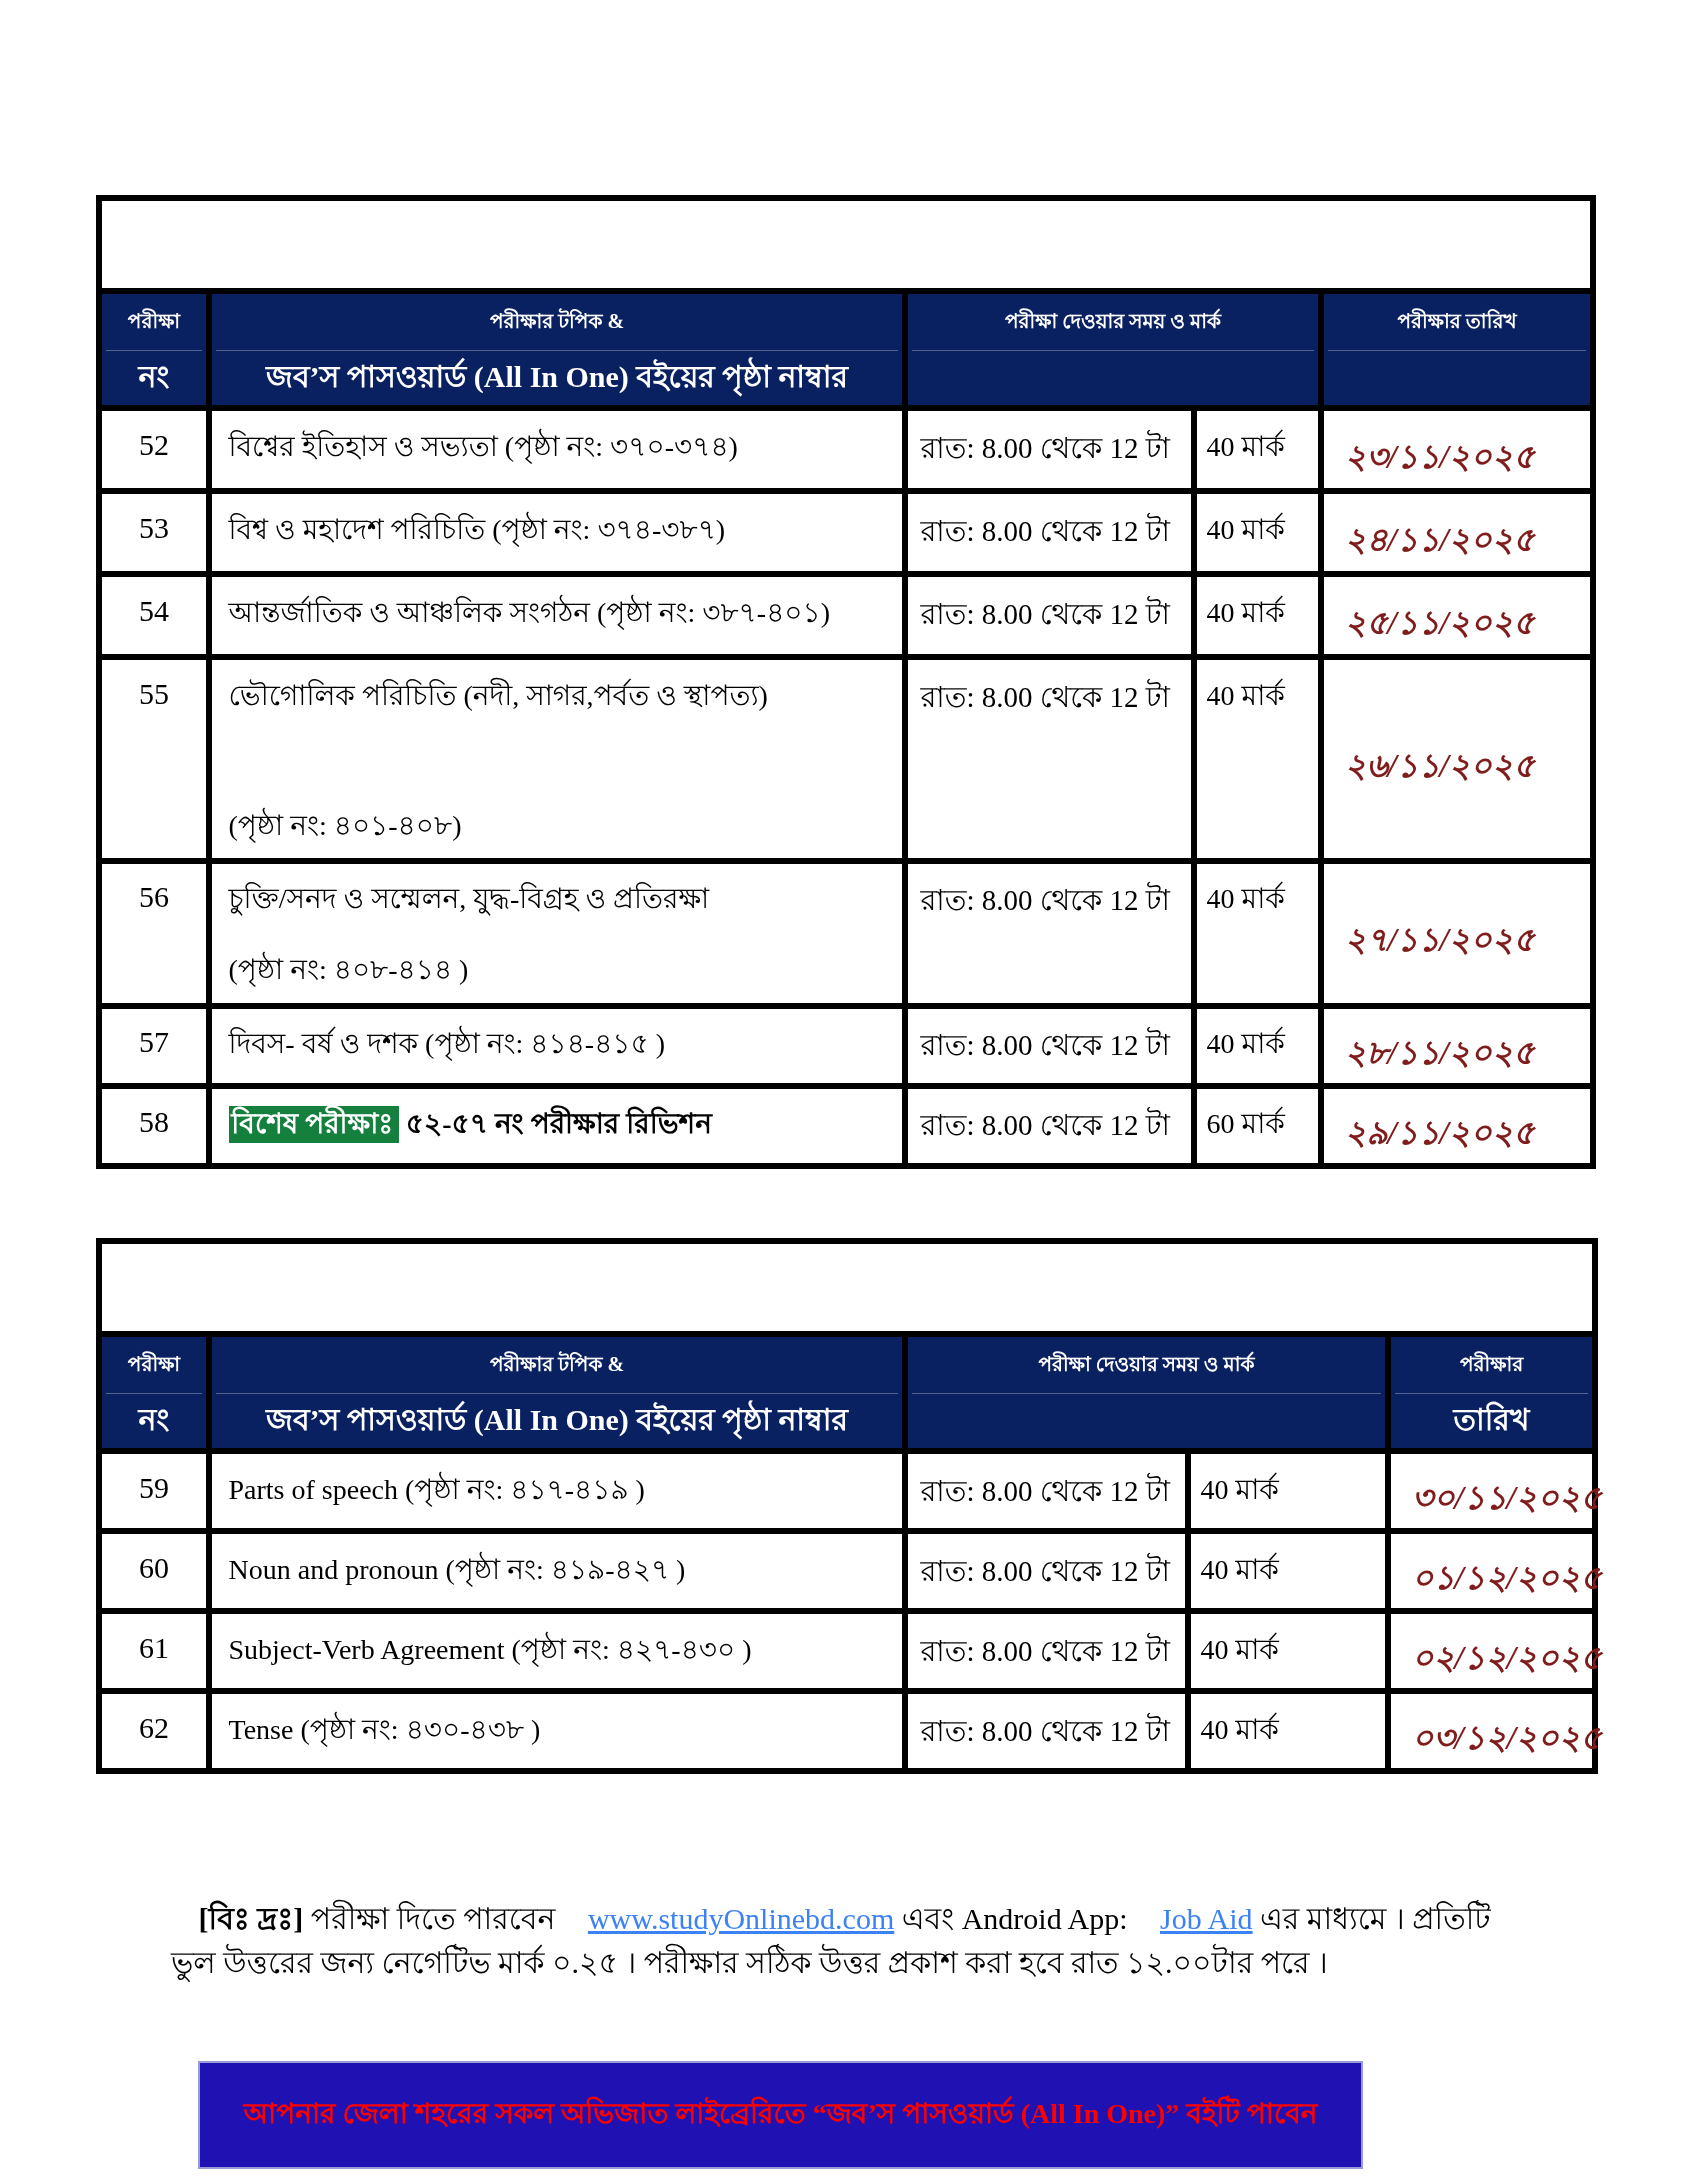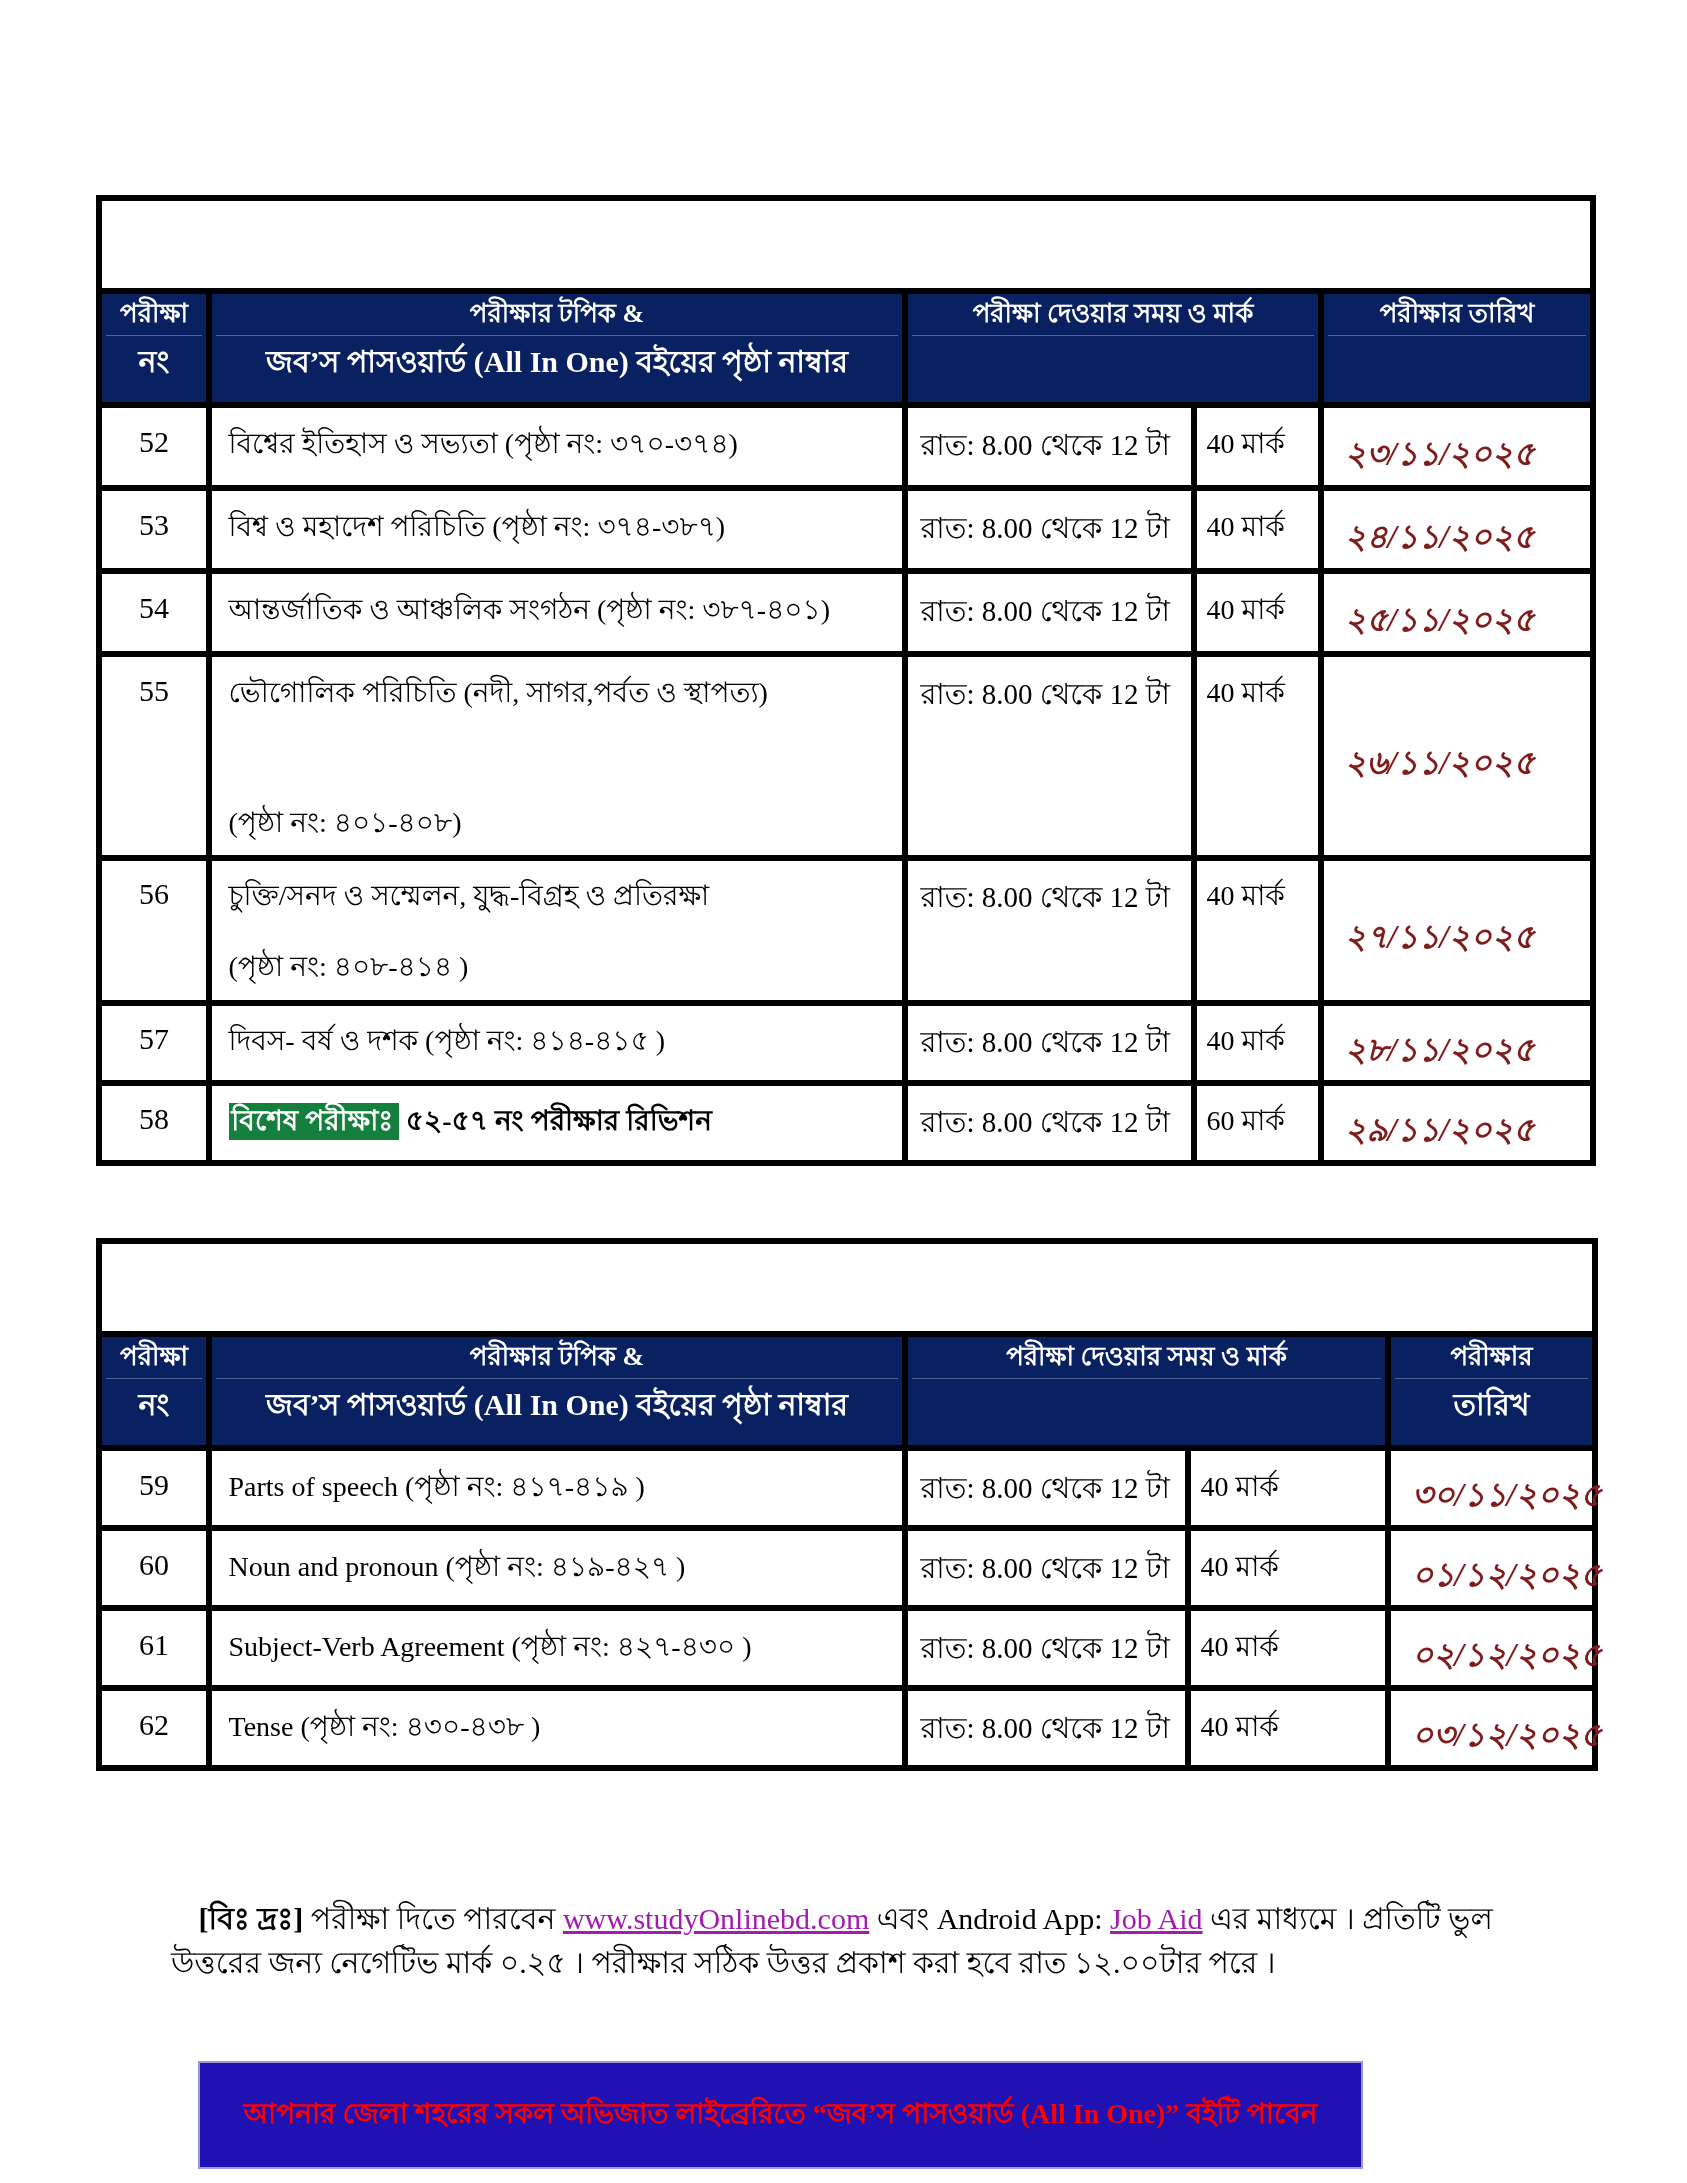--- a/index.html
+++ b/index.html
@@ -13,37 +13,37 @@
   table.plan td { border:6.2px solid #000000; background:#ffffff; }
 
   td.banner-cell {
     background:#0d74c4; color:#ffffff; text-align:center; vertical-align:middle;
     font-size:48px; font-weight:bold; height:93px; letter-spacing:0.7px;
   }
   tr.head-row td {
     background:#0a2161; color:#ffffff; font-weight:bold; text-align:center;
     vertical-align:top; height:114px; padding:0;
   }
-  .h-line { height:42px; display:flex; align-items:center; justify-content:center;
-    font-size:26px; border-bottom:1.4px solid rgba(255,255,255,0.30); margin:0 4.1px; }
+  .h-line { height:57px; display:flex; align-items:center; justify-content:center;
+    font-size:20px; border-bottom:1.4px solid rgba(255,255,255,0.30); margin:0 4.1px; }
   .h-line2 { height:54px; display:flex; align-items:center; justify-content:center; font-size:30px; margin:0 4.1px; }
 
   td.no-cell { text-align:center; vertical-align:top; padding-top:16.5px; font-size:30px; color:#000; }
   td.topic-cell { vertical-align:top; padding:13.8px 13.8px 6.9px 16.5px; font-size:28px; color:#000; }
   td.time-cell { vertical-align:top; padding:13.8px 5.5px 0 12.4px; font-size:29px; color:#000000; }
   td.marks-cell { vertical-align:top; padding:13.8px 2.8px 0 9.6px; font-size:28px; color:#000; }
   td.date-cell { vertical-align:middle; padding:18px 2.8px 0 20.7px; font-size:33px; color:#7f1d1d; font-style:italic; font-weight:bold; }
   .topic-gap { margin-top:24px; }
   .topic-gap-sm { margin-top:83px; }
   .hl { background:#15803d; color:#ffffff; font-weight:bold; padding:2.1px 5.5px 3.4px 2.8px; }
   .bold { font-weight:bold; }
 
   .note { position:absolute; left:171px; top:1897px; width:1371px; font-size:30px; line-height:1.48; color:#000; text-indent:27.6px; }
   .note-prefix { font-weight:bold; }
-  .note a, .note .link { color:#a21caf; text-decoration:underline; cursor:pointer; }
+  .note a, .note .link { color:#3b82f6; text-decoration:underline; cursor:pointer;margin-left:25px; }
 
   .notice {
     position:absolute; left:198px; top:2061px; width:1165px; height:108px;
     background:#2012b2; border:2.1px solid #9a9ad8;
     display:flex; align-items:center; justify-content:center;
     color:#ff0000; font-weight:bold; font-size:28px; text-align:center; white-space:nowrap;
   }
 </style>
 </head>
 <body>

